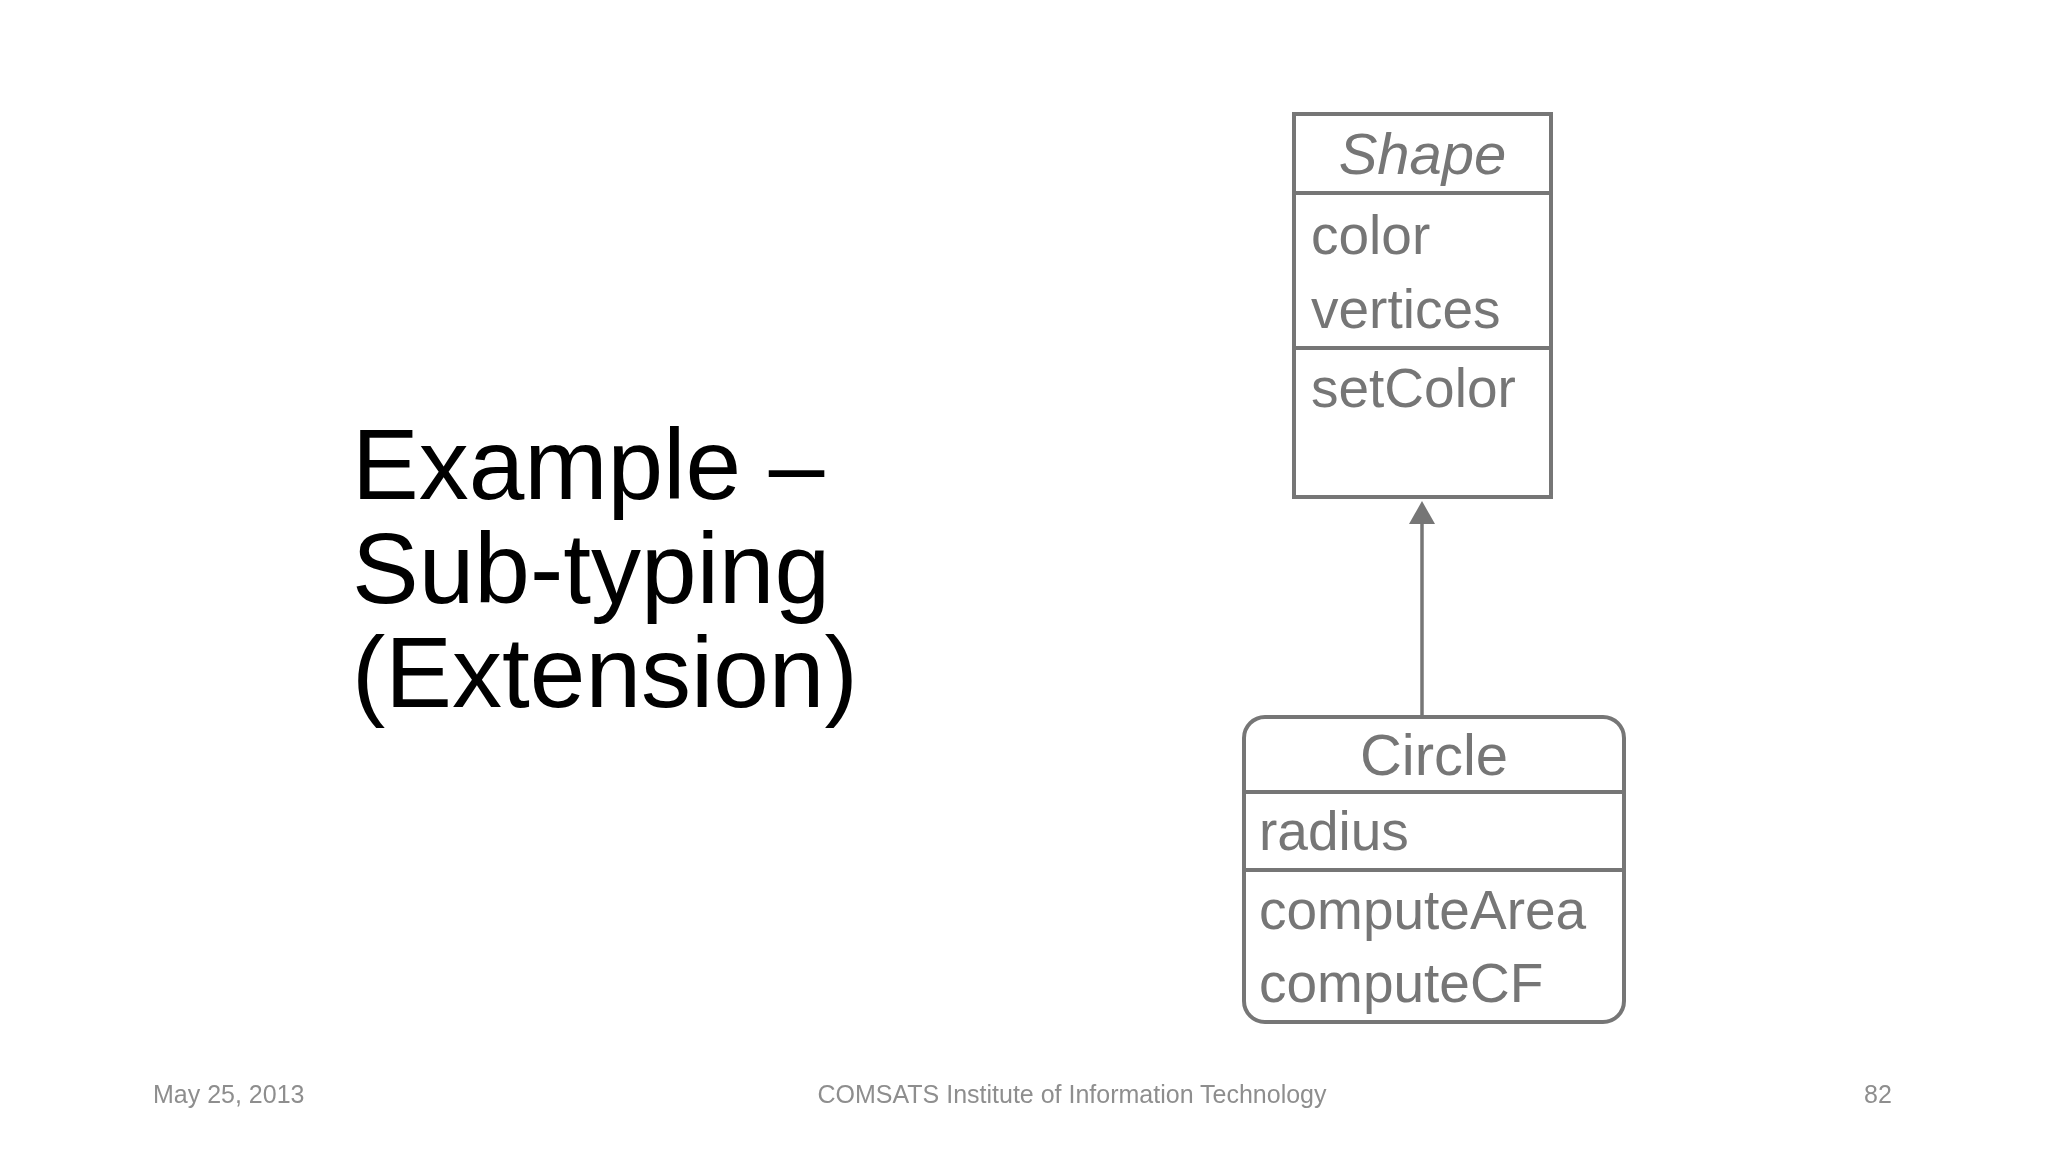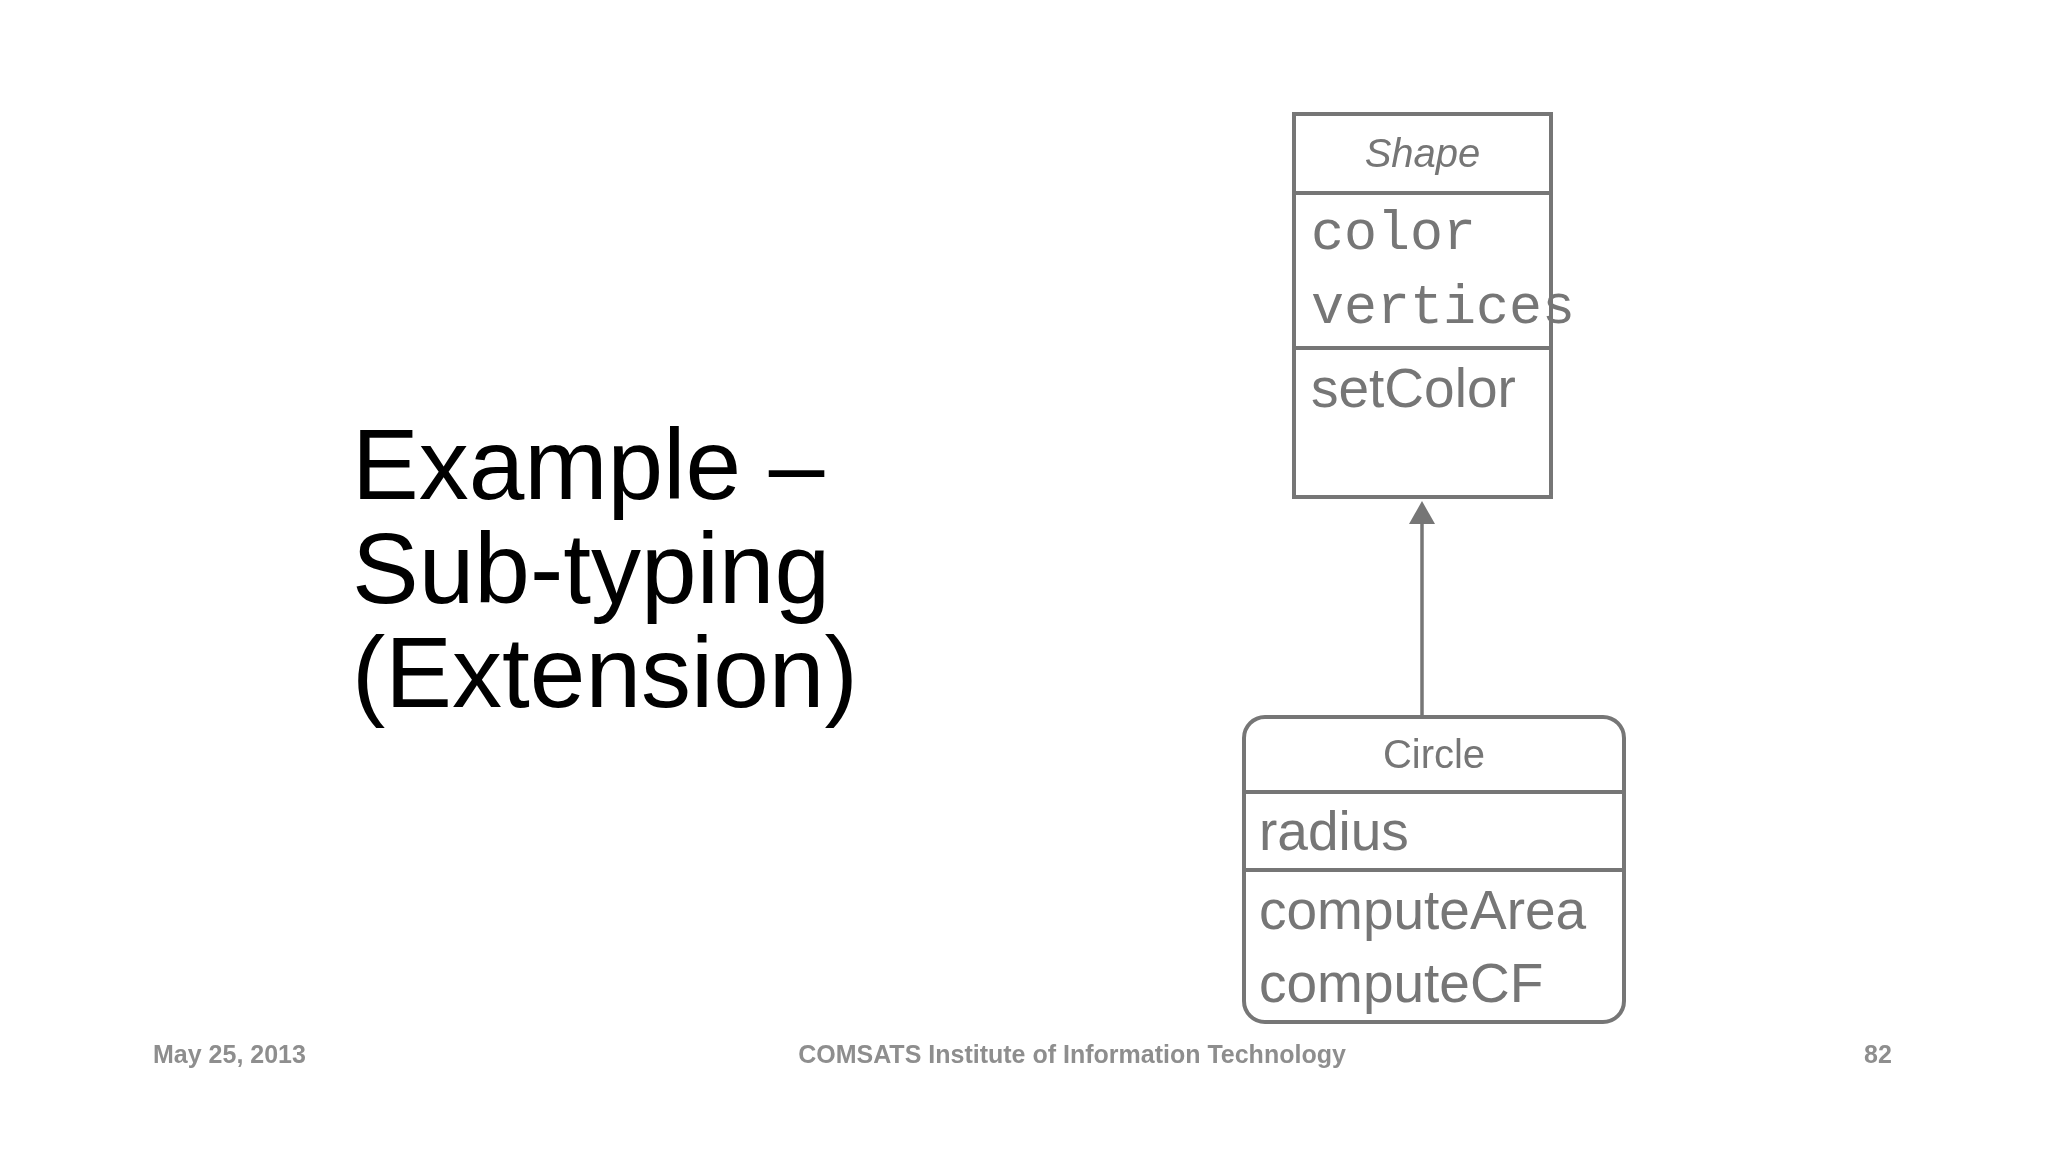--- a/index.html
+++ b/index.html
@@ -31,57 +31,56 @@
     position:absolute;
     box-sizing:border-box;
     border:4px solid var(--diagram-gray);
     background:var(--bg);
     color:var(--diagram-gray);
     display:flex;
     flex-direction:column;
   }
   .uml-class .name{
     display:flex;align-items:center;justify-content:center;
-    font-size:40px;
+    font-size:58px;
   }
   .uml-class .compartment{
     border-top:4px solid var(--diagram-gray);
     font-size:55px;
   }
   .uml-class .member{white-space:nowrap;}
   
   .shape-box{left:1292px;top:112px;width:261px;height:387px;}
   .shape-box .name{height:76px;font-style:italic;}
-  .shape-box .attrs{height:149px;padding:3px 12px 0 15px;font-family:Liberation Mono, monospace;}
+  .shape-box .attrs{height:149px;padding:3px 12px 0 15px;}
   .shape-box .attrs .member{line-height:74px;}
   .shape-box .methods{height:146px;padding:2px 0 0 15px;}
   .shape-box .methods .member{line-height:73px;}
   
   .circle-box{left:1242px;top:715px;width:384px;height:309px;border-radius:23px;}
   .circle-box .name{height:72px;}
   .circle-box .attrs{height:74px;padding:0 0 0 13px;}
   .circle-box .attrs .member{line-height:74px;}
   .circle-box .methods{height:147px;padding:2px 0 0 13px;}
   .circle-box .methods .member{line-height:73px;}
   
   .inheritance-arrow{
     position:absolute;
     left:1398px;top:498px;
     width:48px;height:217px;
     color:var(--diagram-gray);
   }
   
   .footer-text{
     position:absolute;
-    top:1039px;
+    top:1079px;
     font-size:25px;
     line-height:30px;
     color:var(--footer-gray);
     white-space:nowrap;
-    font-weight:bold;
   }
   .footer-date{left:153px;}
   .footer-center{left:0;width:2048px;text-align:center;padding-left:48px;}
   .footer-page{left:1864px;}
 </style>
 </head>
 <body>
 
 <div class="slide">
 

